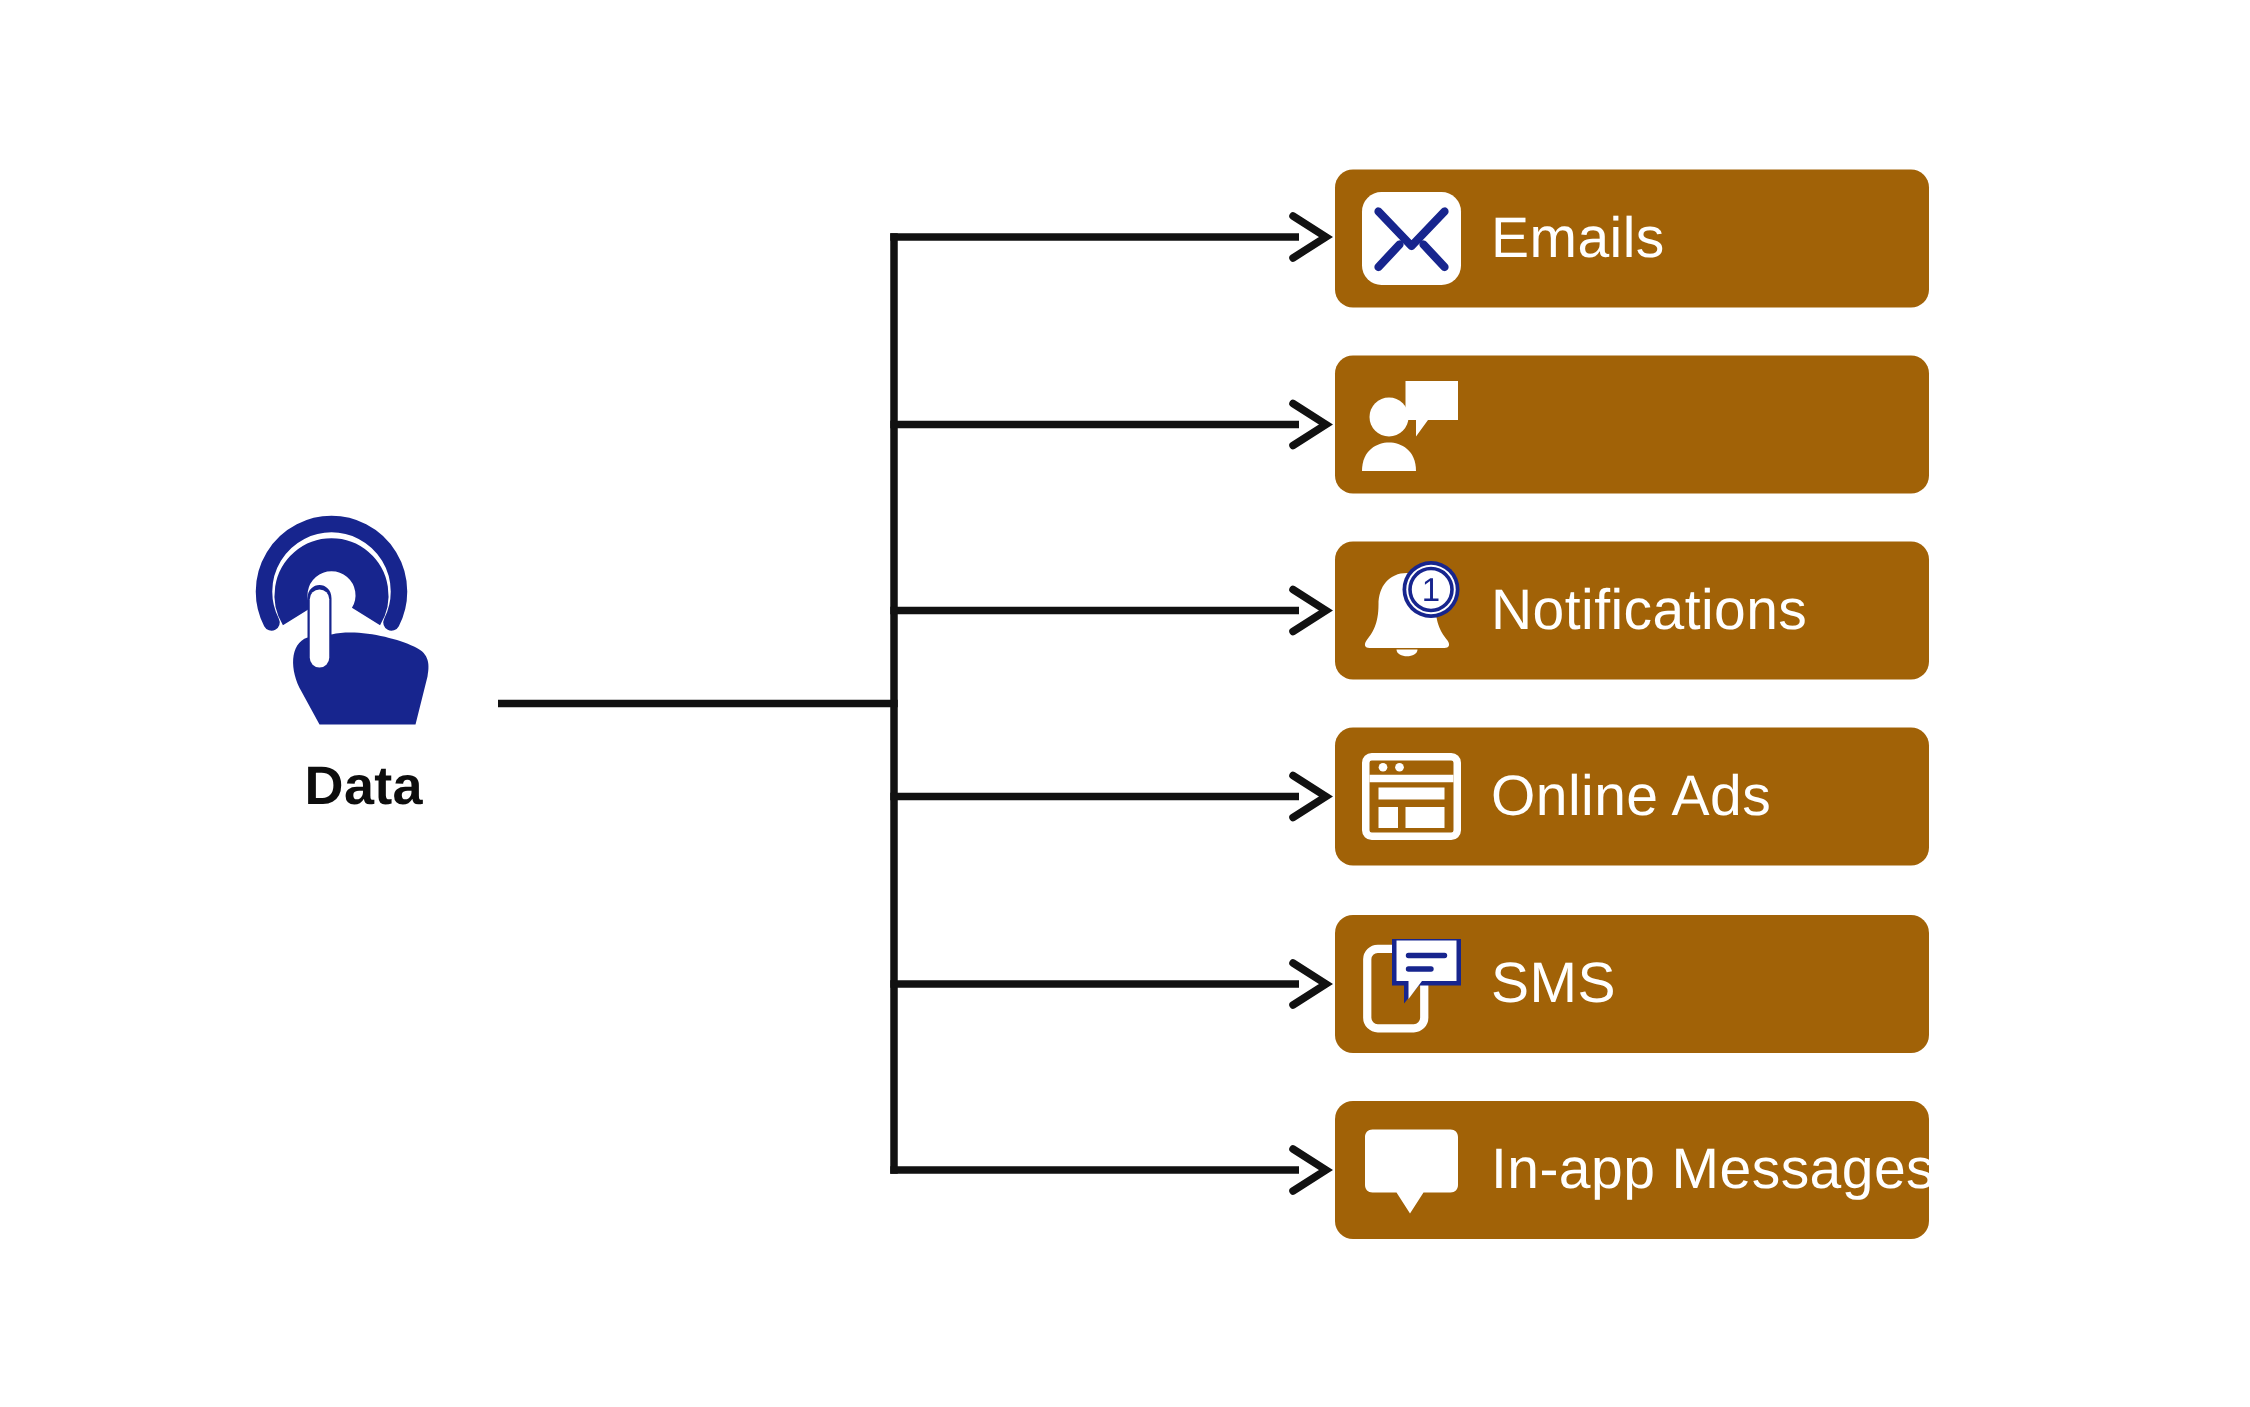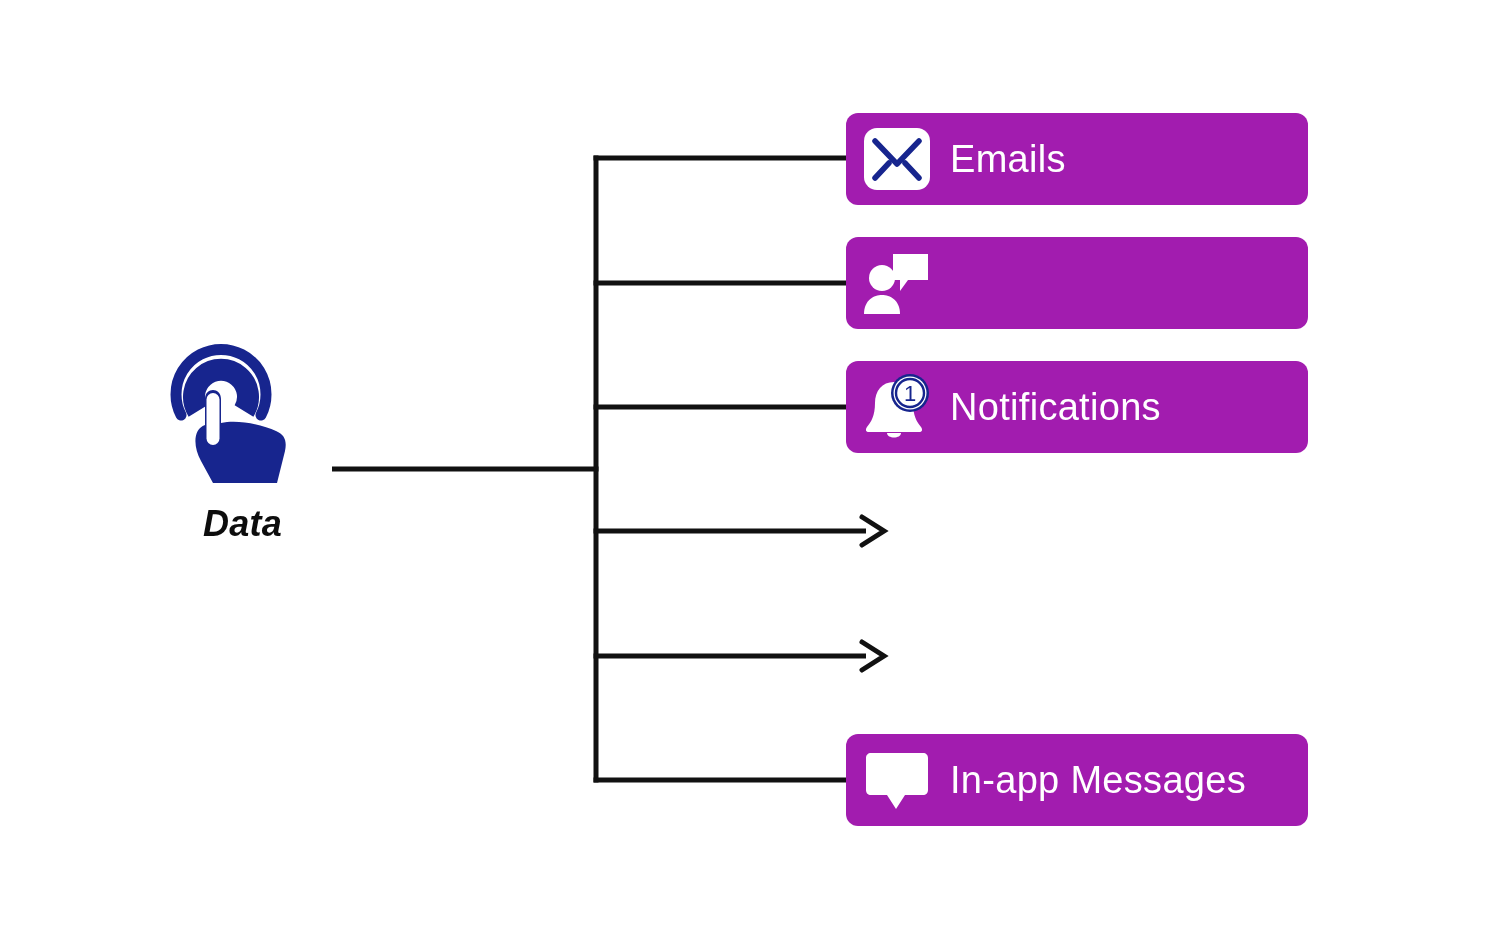--- a/index.html
+++ b/index.html
@@ -39,39 +39,39 @@
     left: 0;
     top: 170px;
     width: 245px;
     text-align: center;
     font-size: 36px;
     font-weight: bold;
     color: #0d0d0d;
     line-height: 1.32;
     letter-spacing: 0.2px;
   }
-  #source-label .lbl-line { display: block; font-style: italic; }
+  #source-label .lbl-line { display: block; }
 
   
   #connectors {
     position: absolute;
     left: 0;
     top: 0;
     width: 1500px;
     height: 938px;
     pointer-events: none;
   }
 
   
   .channel-box {
     position: absolute;
-    left: 846px;
-    width: 462px;
+    left: 890px;
+    width: 396px;
     height: 92px;
-    background: #a21caf;
+    background: #a16207;
     border-radius: 12px;
     display: flex;
     align-items: center;
   }
   .channel-icon {
     width: 70px;
     height: 70px;
     margin-left: 16px;
     margin-right: 18px;
     flex: 0 0 70px;
@@ -194,21 +194,57 @@
 
         <circle cx="48" cy="21" r="19" fill="#17258e"></circle>
         <circle cx="48" cy="21" r="16.5" fill="#ffffff"></circle>
         <circle cx="48" cy="21" r="14" fill="none" stroke="#17258e" stroke-width="2.4"></circle>
         <text x="48" y="21" font-family="'Liberation Sans', sans-serif" font-size="22" fill="#17258e" text-anchor="middle" dominant-baseline="central">1</text>
       </svg>
     </div>
     <div class="channel-label">Notifications</div>
   </div>
 
-
+  <div class="channel-box" style="top:485px">
+    <div class="channel-icon">
+      <svg width="70" height="70" viewBox="0 0 70 70" aria-hidden="true">
+
+        <rect x="4.5" y="8.5" width="61" height="53" rx="4" fill="none" stroke="#ffffff" stroke-width="5"></rect>
+
+        <line x1="7" y1="23" x2="63" y2="23" stroke="#ffffff" stroke-width="5"></line>
+
+        <circle cx="16" cy="15.5" r="2.9" fill="#ffffff"></circle>
+        <circle cx="27" cy="15.5" r="2.9" fill="#ffffff"></circle>
+
+        <rect x="13" y="29" width="44" height="8" fill="#ffffff"></rect>
+
+        <rect x="13" y="42" width="13" height="14" fill="#ffffff"></rect>
+
+        <rect x="31" y="42" width="26" height="14" fill="#ffffff"></rect>
+      </svg>
+    </div>
+    <div class="channel-label">Online Ads</div>
+  </div>
+
+  <div class="channel-box" style="top:610px">
+    <div class="channel-icon">
+      <svg width="70" height="70" viewBox="0 0 70 70" aria-hidden="true">
+
+        <rect x="5.5" y="11.5" width="38" height="53" rx="7" fill="none" stroke="#ffffff" stroke-width="5.5"></rect>
+
+        <path d="M 22 5 L 68 5 L 68 36 L 40 36 L 30 48 L 30 36 L 22 36 Z" fill="#17258e"></path>
+
+        <path d="M 25 6 L 65 6 L 65 33 L 42 33 L 33 45 L 33 33 L 25 33 Z" fill="#ffffff"></path>
+
+        <line x1="33" y1="16" x2="57" y2="16" stroke="#17258e" stroke-width="3.6" stroke-linecap="round"></line>
+        <line x1="33" y1="25" x2="48" y2="25" stroke="#17258e" stroke-width="3.6" stroke-linecap="round"></line>
+      </svg>
+    </div>
+    <div class="channel-label">SMS</div>
+  </div>
 
   <div class="channel-box" style="top:734px">
     <div class="channel-icon">
       <svg width="70" height="70" viewBox="0 0 70 70" aria-hidden="true">
         <path d="M 9 8
                  L 61 8
                  C 64 8, 66 10, 66 13
                  L 66 45
                  C 66 48, 64 50, 61 50
                  L 43 50

